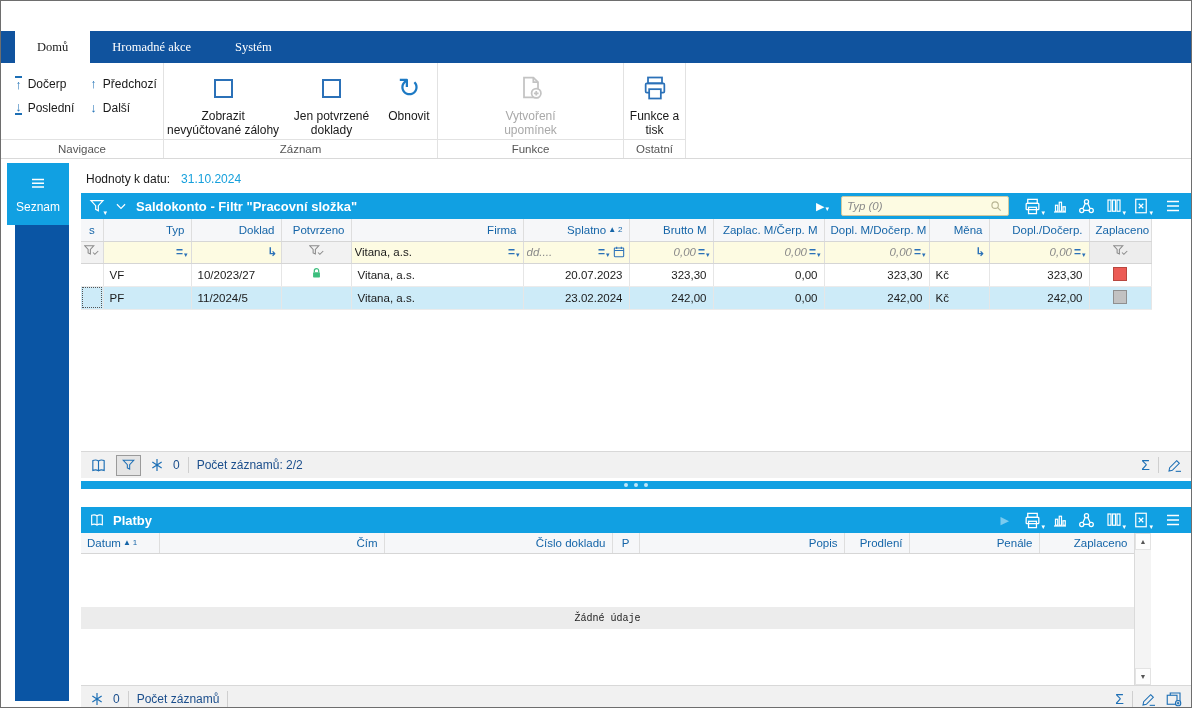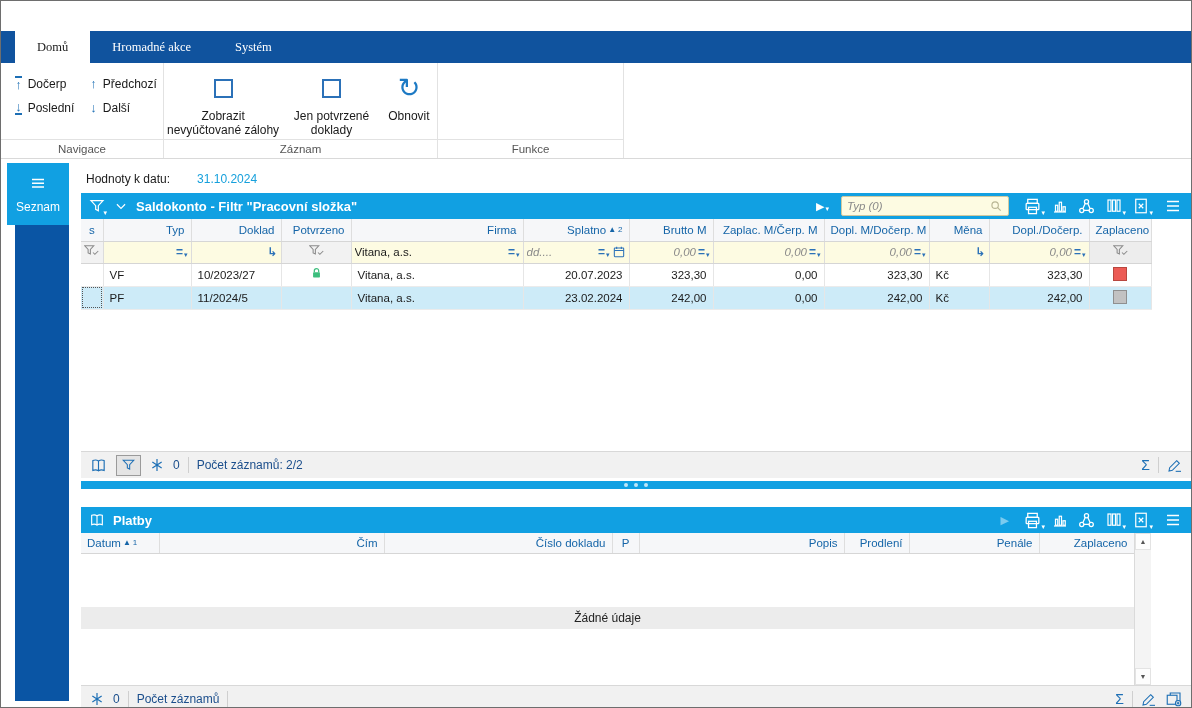--- a/index.html
+++ b/index.html
@@ -41,21 +41,21 @@
 
   
   .sidebar-active { position:absolute; left:6px; top:162px; width:62px; height:62px; background:var(--panel-header); color:#fff; display:flex; flex-direction:column; align-items:center; justify-content:center; gap:7px; cursor:default; }
   .sidebar-active .lbl { font-size:12px; }
   .sidebar-dark { position:absolute; left:14px; top:224px; width:54px; height:476px; background:var(--sidebar-dark); }
 
   
   .main { position:absolute; left:80px; top:162px; width:1110px; height:538px; background:#fff; }
   .hodnoty { position:absolute; top:3px; left:0; height:26px; display:flex; align-items:center; font-size:12px; color:#1a1a1a; }
   .hodnoty .lab { margin-left:5px; }
-  .hodnoty .val { margin-left:27px; color:var(--date-value); }
+  .hodnoty .val { margin-left:11px; color:var(--date-value); }
 
   .panel { position:absolute; left:0; width:1110px; display:flex; flex-direction:column; }
   .p-saldo { top:30px; height:285px; }
   .p-platby { top:344px; height:205px; }
   .phead { height:26px; background:var(--panel-header); display:flex; align-items:center; color:#fff; padding:0 7px; gap:7px; flex:none; }
   .ptitle { font-weight:bold; font-size:13px; white-space:nowrap; }
   .ph-right { margin-left:auto; display:flex; align-items:center; gap:4px; }
   .hicon { width:23px; height:20px; display:flex; align-items:center; justify-content:center; color:#fff; position:relative; cursor:default; }
   .hicon .mini-caret { position:absolute; right:-1px; bottom:-1px; font-size:7px; }
   .play-wrap { display:flex; align-items:flex-end; color:#fff; font-size:11px; margin-right:8px; cursor:default; }
@@ -93,21 +93,21 @@
   .sbar .sep { width:1px; height:16px; background:#cfcfcf; }
   .sbar .right { margin-left:auto; display:flex; align-items:center; gap:8px; }
   .filter-box { border:1px solid #9a9a9a; background:#e4e4e4; width:25px; height:21px; display:flex; align-items:center; justify-content:center; }
   .sigma { font-size:14px; color:var(--accent); }
 
   .splitter { position:absolute; top:318px; left:0; width:1110px; height:8px; background:var(--panel-header); display:flex; align-items:center; justify-content:center; gap:6px; cursor:default; }
   .splitter i { width:4px; height:4px; border-radius:50%; background:#bfe6f8; }
 
   .gridwrap { position:relative; flex:1; overflow:hidden; }
   .p-platby th { height:20px; }
-  .empty-band { position:absolute; left:0; top:74px; width:1053px; height:22px; background:#ececec; display:flex; align-items:center; justify-content:center; font-size:12px; color:#222; }
+  .empty-band { position:absolute; left:0; top:74px; width:1053px; height:22px; background:#ececec; display:flex; align-items:center; justify-content:center; font-size:10px; color:#222;font-family:Liberation Mono, monospace; }
   .scrollbar { position:absolute; left:1053px; top:0; width:17px; height:152px; background:#f4f4f4; border-left:1px solid #dadada; }
   .sb-btn { position:absolute; left:0; width:16px; height:17px; background:#fdfdfd; border:1px solid #e3e3e3; display:flex; align-items:center; justify-content:center; font-size:7px; color:#555; cursor:default; }
   .sb-up { top:0; } .sb-down { bottom:0; }
 </style>
 </head>
 <body>
 
 <div class="window">
 
 
@@ -161,24 +161,50 @@
               <span class="refresh-glyph">↻</span>
             </span>
           <span>Obnovit</span>
         </div>
       </div>
       <div class="rg-label">Záznam</div>
     </div>
 
     <div class="rgroup g-funkce">
       <div class="rg-body">
+        <div class="big-btn w70 disabled">
+          <span class="ico">
+            <svg viewBox="0 0 24 24" width="28" height="28" fill="none" stroke="currentColor" stroke-width="1.5">
+                <path d="M6 3h8l4 4v13H6z"></path>
+                <path d="M14 3v4h4"></path>
+                <circle cx="16.5" cy="16.5" r="4" fill="#fff"></circle>
+                <path d="M16.5 14.5v4M14.5 16.5h4"></path>
+              </svg>
+          </span>
+          <span>Vytvoření upomínek</span>
+        </div>
       </div>
       <div class="rg-label">Funkce</div>
     </div>
 
+    <div class="rgroup g-ostatni">
+      <div class="rg-body">
+        <div class="big-btn w56">
+          <span class="ico">
+            <svg viewBox="0 0 24 24" width="28" height="28" fill="none" stroke="currentColor" stroke-width="1.5">
+                <rect x="6" y="3" width="12" height="5"></rect>
+                <rect x="4" y="8" width="16" height="8" rx="1"></rect>
+                <rect x="7" y="13" width="10" height="8" fill="#fff"></rect>
+              </svg>
+          </span>
+          <span>Funkce a tisk</span>
+        </div>
+      </div>
+      <div class="rg-label">Ostatní</div>
+    </div>
     <div class="rgroup" style="flex:1;border-right:none">
         <div class="rg-body"></div>
       </div>
   </div>
 
   <div class="sidebar-active">
     <svg viewBox="0 0 24 24" width="22" height="18" fill="none" stroke="#fff" stroke-width="2.2">
         <path d="M4 6h16M4 11h16M4 16h16"></path>
       </svg>
     <span class="lbl">Seznam</span>

